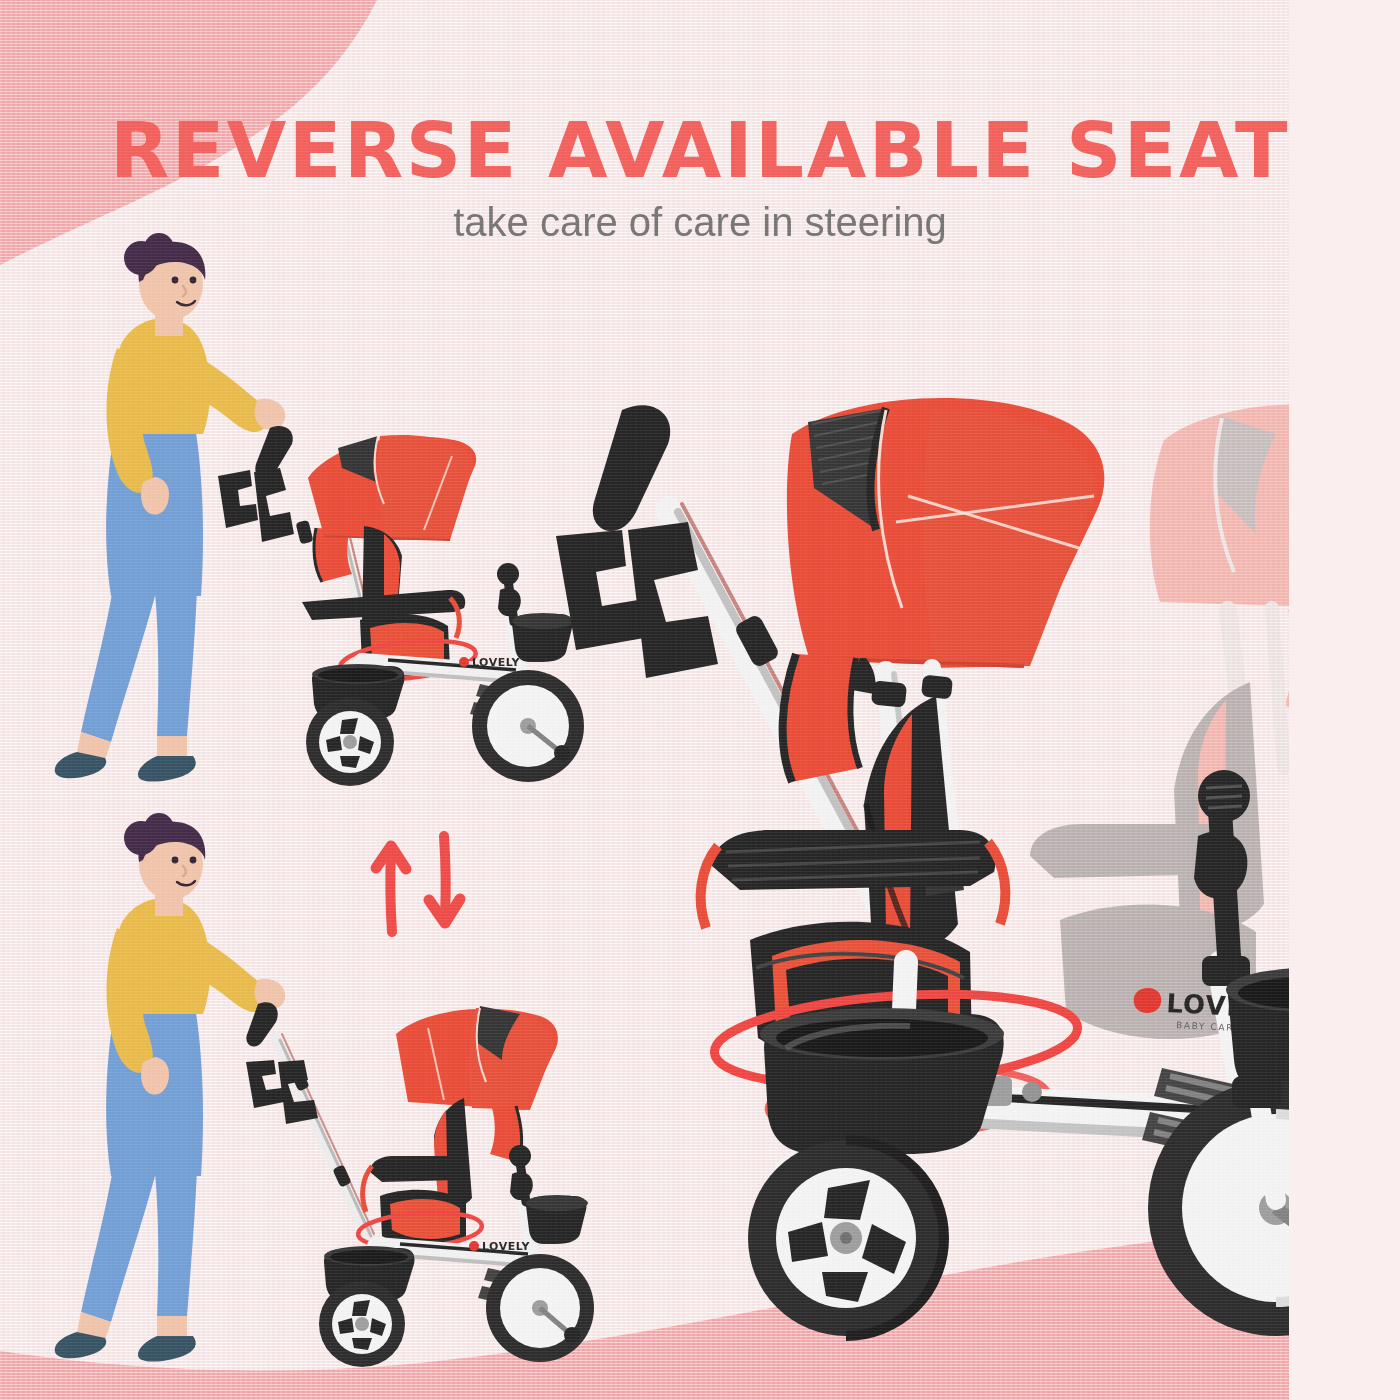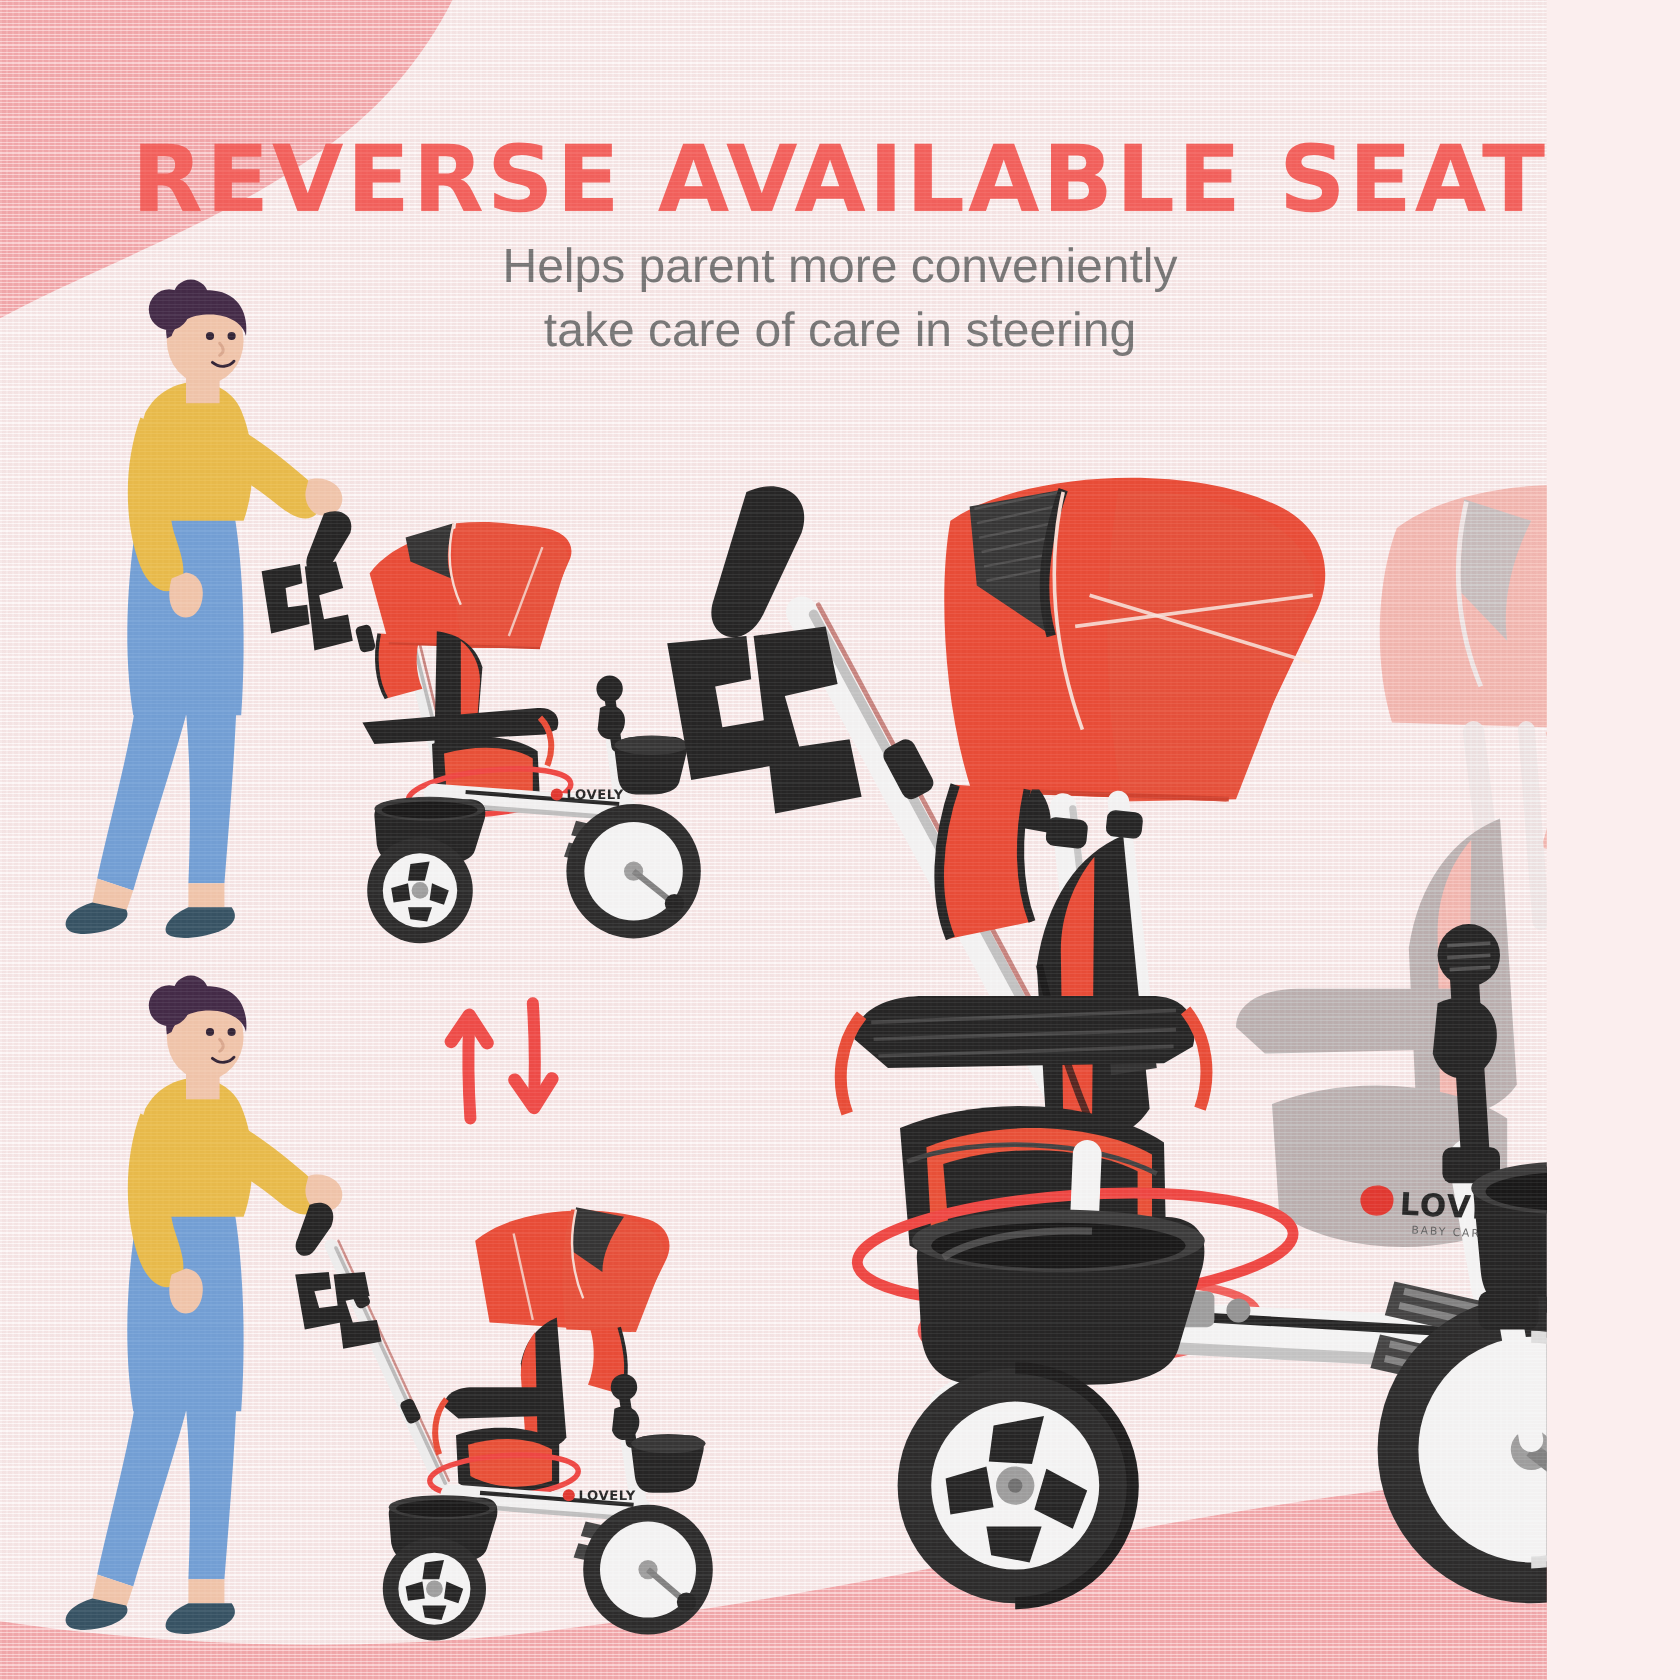--- a/index.html
+++ b/index.html
@@ -56,21 +56,20 @@
   <svg class="blob" style="left:-60px;top:1150px;width:1520px;height:300px;" viewBox="0 0 1520 300">
     <path d="M0,300 L0,190 C120,215 300,230 470,214 C690,193 900,140 1120,105 C1270,81 1400,72 1520,78 L1520,300 Z" fill="#f5999c"></path>
   </svg>
 
   <div class="bg-texture"></div>
 
   <div class="header" style="top:112px;">
     <div class="title">REVERSE AVAILABLE SEAT</div>
   </div>
   <div class="header" style="top:196px;">
-    <div class="subtitle">Helps parent more conveniently</div>
     <div class="subtitle">take care of care in steering</div>
   </div>
 
   <svg class="arrows" style="left:360px;top:828px;width:120px;height:110px;" viewBox="0 0 120 110">
     <g fill="none" stroke="#ee4440" stroke-width="10" stroke-linecap="round" stroke-linejoin="round">
       <path d="M32,104 C30,74 30,46 31,24"></path>
       <path d="M16,40 L31,18 L46,41" stroke-width="11"></path>
       <path d="M84,8 C86,38 86,66 85,88"></path>
       <path d="M69,72 L85,95 L100,71" stroke-width="11"></path>
     </g>

